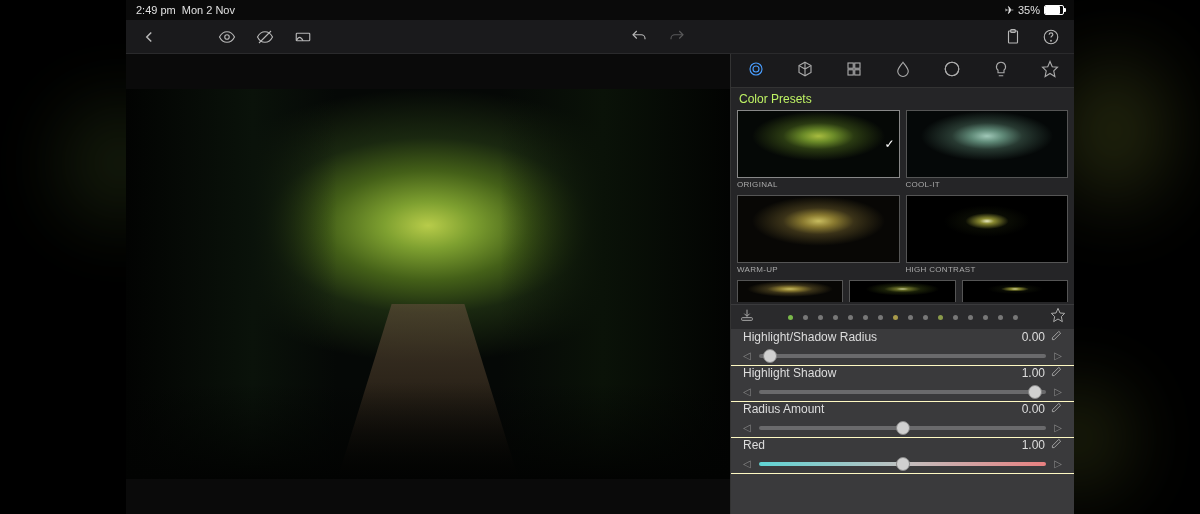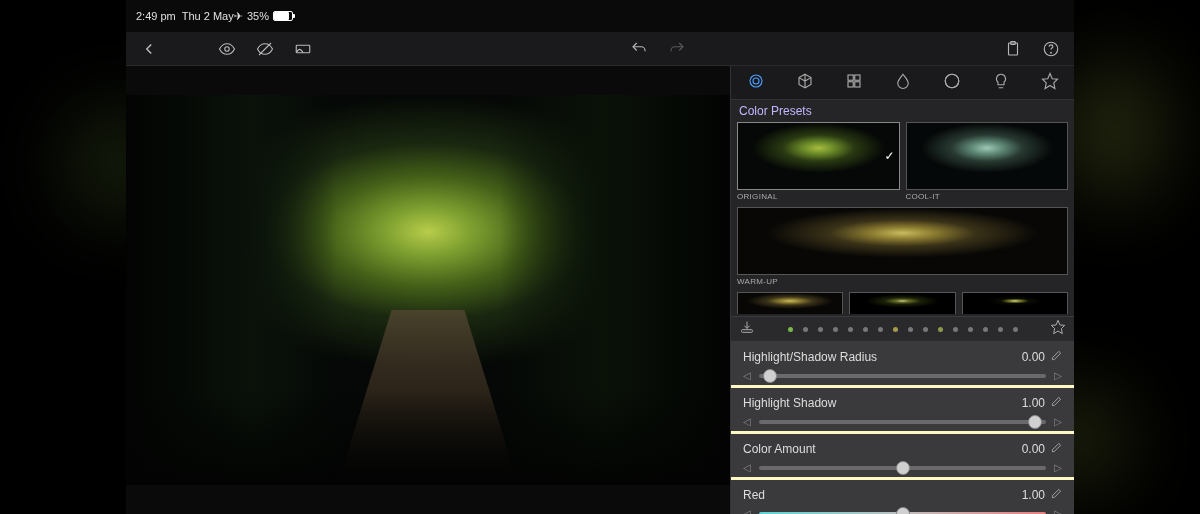--- a/index.html
+++ b/index.html
@@ -2,21 +2,21 @@
 <html><head>
 <meta charset="utf-8">
 <style>
 * { margin: 0; padding: 0; box-sizing: border-box; font-family: -apple-system, BlinkMacSystemFont, "Helvetica Neue", sans-serif; }
 body { width: 1200px; height: 514px; overflow: hidden; background: #000; position: relative; }
 .blur-bg { position: absolute; inset: 0; filter: blur(40px); opacity: 0.6; }
 .blur-bg .bb1 { position:absolute; left:5%; top:20%; width:120px; height:120px; background: radial-gradient(circle,#3a4a1e,#0a120a); border-radius:50%; }
 .blur-bg .bb2 { position:absolute; right:3%; top:10%; width:100px; height:160px; background: radial-gradient(circle,#5a651e,#111); border-radius:50%; }
 .blur-bg .bb3 { position:absolute; right:6%; bottom:5%; width:100px; height:100px; background: radial-gradient(circle,#5a651e,#111); border-radius:50%; }
 .app { position: absolute; left:126px; top:0; width:948px; height:514px; background:#0f0f10; display:flex; flex-direction:column; }
-.statusbar { height:32px; display:flex; align-items:center; padding:0 10px; font-size:11px; color:#e0e0e0; background:#0a0a0a; }
+.statusbar { height:20px; display:flex; align-items:center; justify-content:space-between; padding:0 10px; font-size:11px; color:#e0e0e0; background:#0a0a0a; }
 .statusbar .left{display:flex;gap:6px}
 .status-right{display:flex;align-items:center;gap:4px}
 .battery-icon{display:inline-block;width:20px;height:10px;border:1px solid #fff;border-radius:2px;position:relative}
 .battery-icon::after{content:'';position:absolute;right:-3px;top:2px;width:2px;height:4px;background:#fff;border-radius:0 1px 1px 0}
 .battery-icon span{display:block;height:100%;width:84%;background:#fff;border-radius:1px}
 
 .toolbar { height:34px; background:#1a1a1c; display:flex; align-items:center; padding:0 14px; gap:20px; border-bottom:1px solid #2a2a2c;}
 .toolbar .spacer{flex:1}
 .tb-icon{color:#b8b8b8;cursor:pointer;display:flex;align-items:center}
 .tb-icon svg{width:18px;height:18px}
@@ -27,36 +27,36 @@
 .photo .path{position:absolute;left:35%;top:55%;width:30%;height:45%;background:linear-gradient(180deg,#5a4a36,#3a2e20,#0a0806);clip-path:polygon(30% 0,70% 0,100% 100%,0 100%);opacity:0.7}
 .photo .dark-l{position:absolute;left:0;top:0;width:35%;height:100%;background:linear-gradient(90deg,#020302,#0a120a 60%,transparent)}
 .photo .dark-r{position:absolute;right:0;top:0;width:38%;height:100%;background:linear-gradient(270deg,#020302,#0a1208 55%,transparent)}
 .photo .dark-b{position:absolute;left:0;bottom:0;width:100%;height:25%;background:linear-gradient(0deg,#020302,transparent)}
 
 .panel{flex:1;background:#252527;display:flex;flex-direction:column;overflow:hidden;border-left:1px solid #333}
 .panel-tabs{height:34px;display:flex;align-items:center;justify-content:space-around;background:#1a1a1c;border-bottom:1px solid #333}
 .panel-tabs .ptab{color:#aaa;cursor:pointer}
 .panel-tabs .ptab.active{color:#4a9eff}
 .panel-tabs svg{width:18px;height:18px}
-.section-title{font-size:12px;color:#c4b5fd;padding:4px 8px}
+.section-title{font-size:12px;color:#bef264;padding:4px 8px}
 .presets{padding:0 6px}
 .preset-row{display:flex;gap:6px;margin-bottom:2px}
 .preset{flex:1;position:relative}
 .preset-img{width:100%;height:68px;border:1px solid #555;position:relative;overflow:hidden;background:#000}
 .preset-img.sel{border-color:#888}
 .preset .mini{position:absolute;inset:0}
 .preset-label{font-size:8px;color:#aaa;text-transform:uppercase;letter-spacing:0.3px;padding:2px 0 4px}
 .check{position:absolute;right:4px;top:40%;color:#fff;font-size:12px}
 .preset-partial .preset-img{height:22px;border-bottom:none}
 .dots-bar{height:26px;display:flex;align-items:center;padding:0 8px;gap:6px;border-top:1px solid #3a3a3c;border-bottom:1px solid #3a3a3c;background:#2a2a2c}
 .dots-bar .dot{width:5px;height:5px;border-radius:50%}
 .dots-bar .dl{display:flex;gap:10px;flex:1;justify-content:center;align-items:center;}
 .dots-bar svg{width:16px;height:16px;color:#aaa}
 .sliders{flex:1;overflow:hidden;background:#3a3a3c}
-.slider-group{padding:8px 12px 4px;border-bottom:3px solid #fef9c3}
+.slider-group{padding:0 12px 4px;border-bottom:1px solid #fef9c3}
 .slider-head{display:flex;justify-content:space-between;align-items:center;font-size:12px;color:#ddd;margin-bottom:6px}
 .slider-head .val{display:flex;align-items:flex-start;gap:6px}
 .slider-head .val span{font-variant-numeric:tabular-nums}
 .pencil{width:11px;height:11px;color:#aaa}
 .slider-row{display:flex;align-items:center;gap:8px}
 .tri{color:#888;font-size:10px;cursor:pointer}
 .track{flex:1;height:4px;background:#6a6a6c;border-radius:2px;position:relative}
 .track.color{background:linear-gradient(90deg,#5fd4d4,#c0c0c0,#e88080)}
 .thumb{position:absolute;top:50%;width:14px;height:14px;background:#d0d0d0;border-radius:50%;transform:translate(-50%,-50%);border:1px solid #888}
 
@@ -73,21 +73,21 @@
 <div class="blur-bg">
   <div class="bb1"></div>
     <div class="bb2"></div>
     <div class="bb3"></div>
 </div>
 
 <div class="app">
   <div class="statusbar">
     <div class="left">
       <span>2:49 pm</span>
-      <span>Thu 2 May</span>
+      <span>Mon 2 Nov</span>
     </div>
     <div class="status-right">
       <span>✈︎</span>
       <span>35%</span>
       <span class="battery-icon">
           <span></span>
         </span>
     </div>
   </div>
 
@@ -205,20 +205,26 @@
               <div class="preset-label">COOL-IT</div>
             </div>
           </div>
         <div class="preset-row" id="preset-row-2">
             <div class="preset">
               <div class="preset-img">
                 <div class="mini mini-warm"></div>
               </div>
               <div class="preset-label">WARM-UP</div>
             </div>
+            <div class="preset">
+              <div class="preset-img">
+                <div class="mini mini-hicontrast"></div>
+              </div>
+              <div class="preset-label">HIGH CONTRAST</div>
+            </div>
           </div>
         <div class="preset-row preset-partial" id="preset-row-3">
             <div class="preset">
               <div class="preset-img">
                 <div class="mini mini-warm"></div>
               </div>
             </div>
             <div class="preset">
               <div class="preset-img">
                 <div class="mini mini-contrast"></div>
@@ -292,21 +298,21 @@
             <div class="slider-row">
               <span class="tri">◁</span>
               <div class="track">
                 <div class="thumb" style="left:96%"></div>
               </div>
               <span class="tri">▷</span>
             </div>
           </div>
           <div class="slider-group">
             <div class="slider-head">
-              <span>Color Amount</span>
+              <span>Radius Amount</span>
               <div class="val">
                 <span>0.00</span>
                 <span><svg class="pencil" viewBox="0 0 24 24" fill="none" stroke="currentColor" stroke-width="2">
                     <path d="M17 3l4 4L7 21H3v-4z"></path>
                   </svg></span>
               </div>
             </div>
             <div class="slider-row">
               <span class="tri">◁</span>
               <div class="track">

